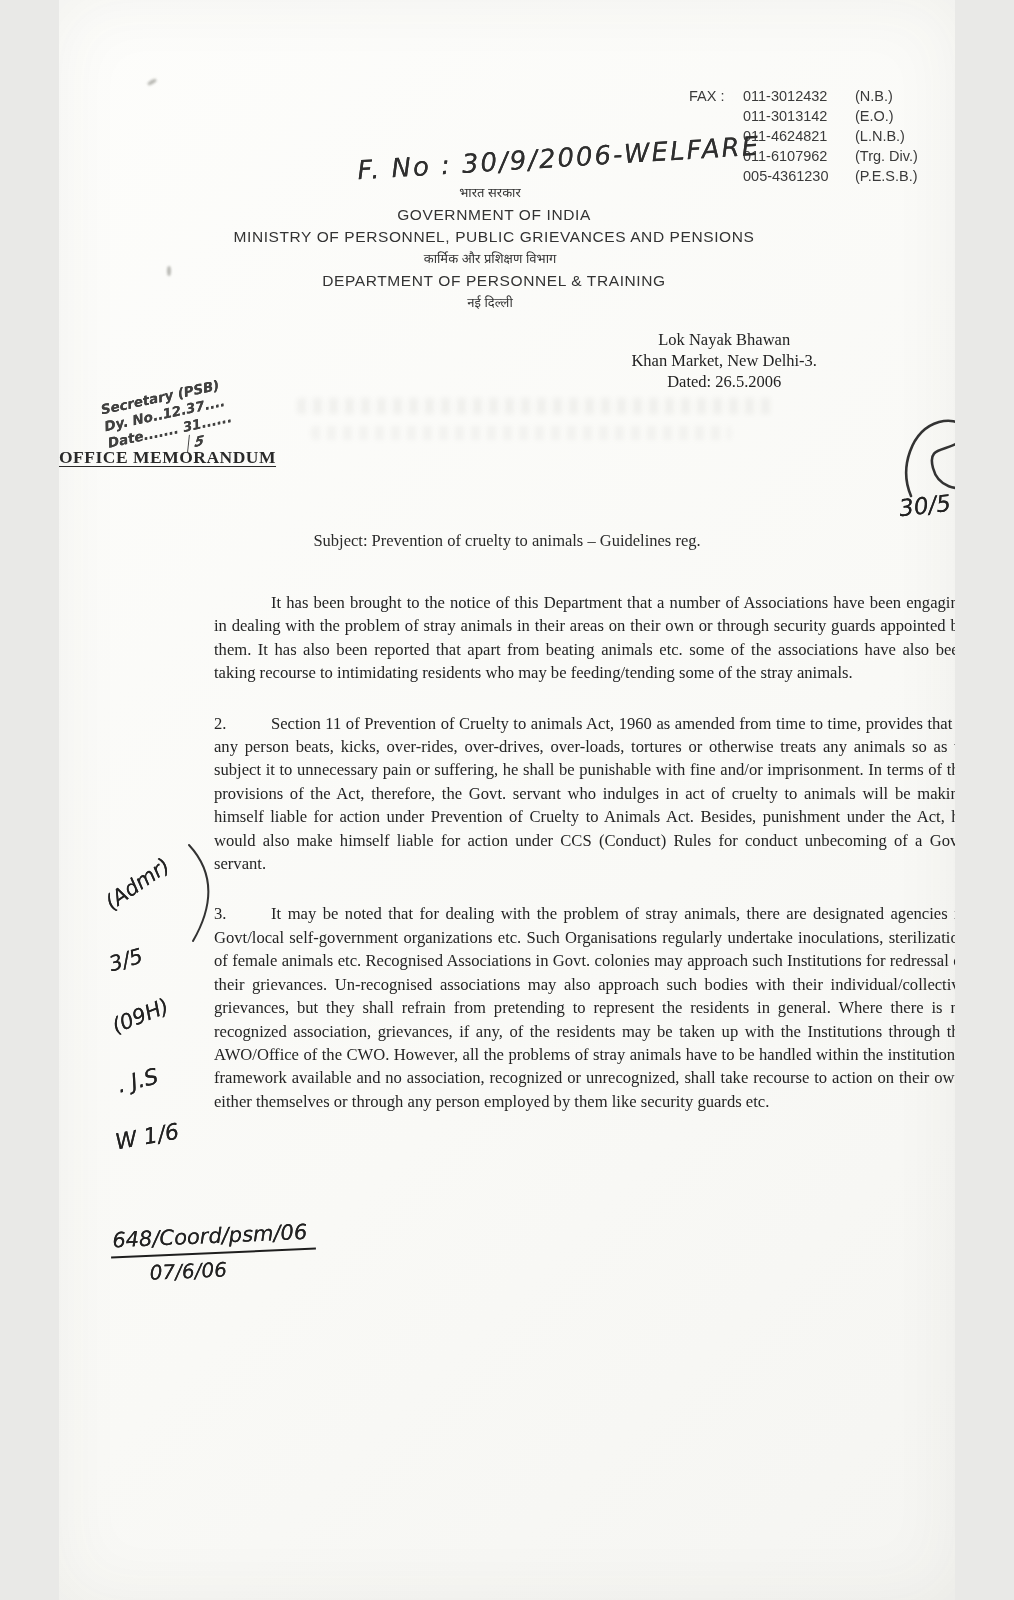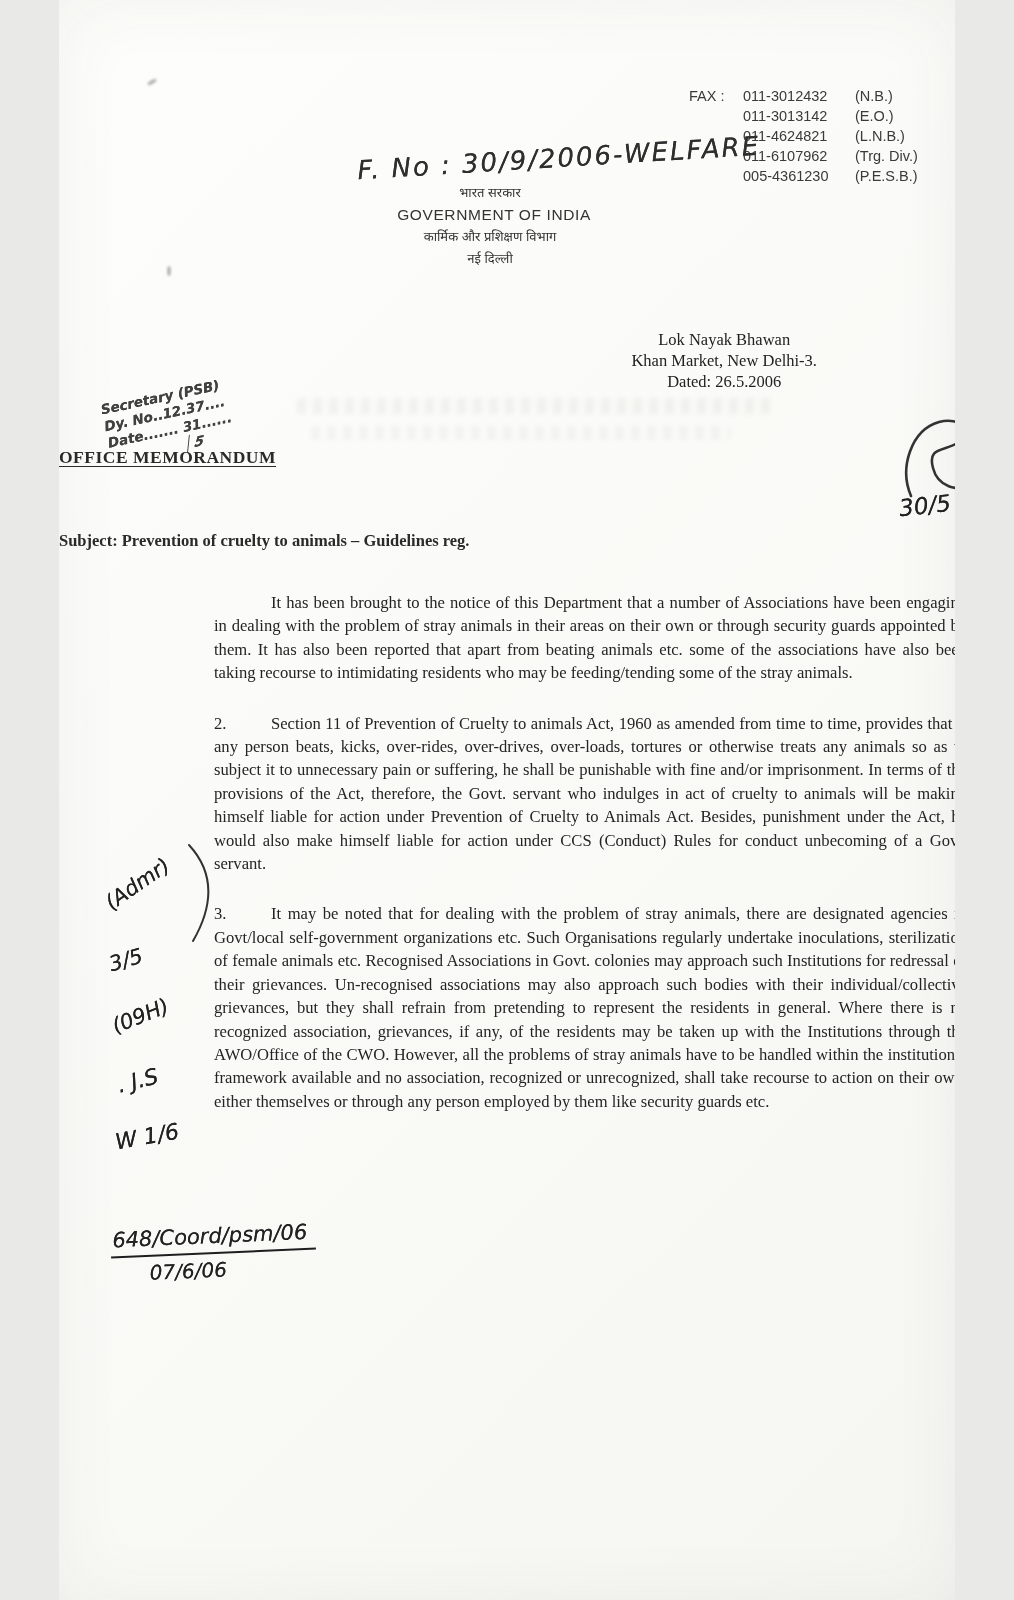--- a/index.html
+++ b/index.html
@@ -60,22 +60,22 @@
     font-size:17.5px; font-weight:bold; letter-spacing:0.5px;
     text-decoration:underline; text-underline-offset:3px;
   }
 
   
   .signature { position:absolute; left:830px; top:412px; width:110px; }
   .sig-text { font-size:23px; transform:rotate(-6deg); margin-left:10px; margin-top:-14px; }
 
   
   .subject {
-    position:absolute; left:0; right:0; top:531px; 
-    font-size:16.5px; font-weight:bold;
+    position:absolute; left:0; right:0; top:531px; text-align:center;
+    font-size:16.5px; font-weight:normal;
   }
 
   
   .body-text {
     position:absolute; left:155px; top:591px; width:753px;
     font-size:16.6px; line-height:23.4px;
     text-align:justify; color:#242424;
   }
   .body-text p { margin:0 0 27px 0; }
   .para.indent { text-indent:57px; }
@@ -114,21 +114,23 @@
     <div><span class="fax-label"></span><span class="fax-num">011-4624821</span><span>(L.N.B.)</span></div>
     <div><span class="fax-label"></span><span class="fax-num">011-6107962</span><span>(Trg. Div.)</span></div>
     <div><span class="fax-label"></span><span class="fax-num">005-4361230</span><span>(P.E.S.B.)</span></div>
   </div>
 
   <div class="fileno hand">F. No : 30/9/2006-WELFARE</div>
 
   <div class="letterhead sans">
     <div class="lh-hi">भारत सरकार</div>
     <div class="lh-en">GOVERNMENT OF INDIA</div>
+    <div class="lh-en">MINISTRY OF PERSONNEL, PUBLIC GRIEVANCES AND PENSIONS</div>
     <div class="lh-hi">कार्मिक और प्रशिक्षण विभाग</div>
+    <div class="lh-en">DEPARTMENT OF PERSONNEL &amp; TRAINING</div>
     <div class="lh-hi">नई दिल्ली</div>
   </div>
 
   <div class="address">
     <div>Lok Nayak Bhawan</div>
     <div>Khan Market, New Delhi-3.</div>
     <div>Dated: 26.5.2006</div>
   </div>
 
   <div class="stamp hand">

